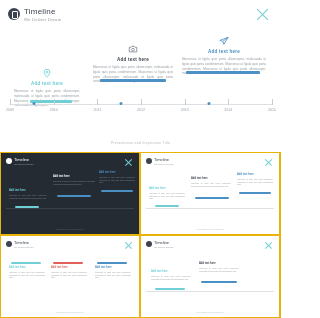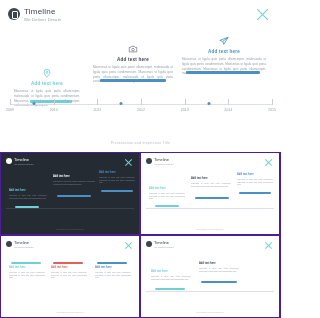--- a/index.html
+++ b/index.html
@@ -6,21 +6,21 @@
   html, body {
     margin: 0; padding: 0;
     width: 281px; height: 318px;
     background: #ffffff;
     font-family: "Liberation Sans", sans-serif;
     overflow: hidden;
   }
   .page {
     position: relative;
     width: 281px; height: 318px;
-    background: #4c1d95;
+    background: #eab308;
   }
 
   
   .slide-main {
     position: absolute;
     left: 0; top: 0;
     width: 281px; height: 152px;
     background: #ffffff;
   }
   .logo {

